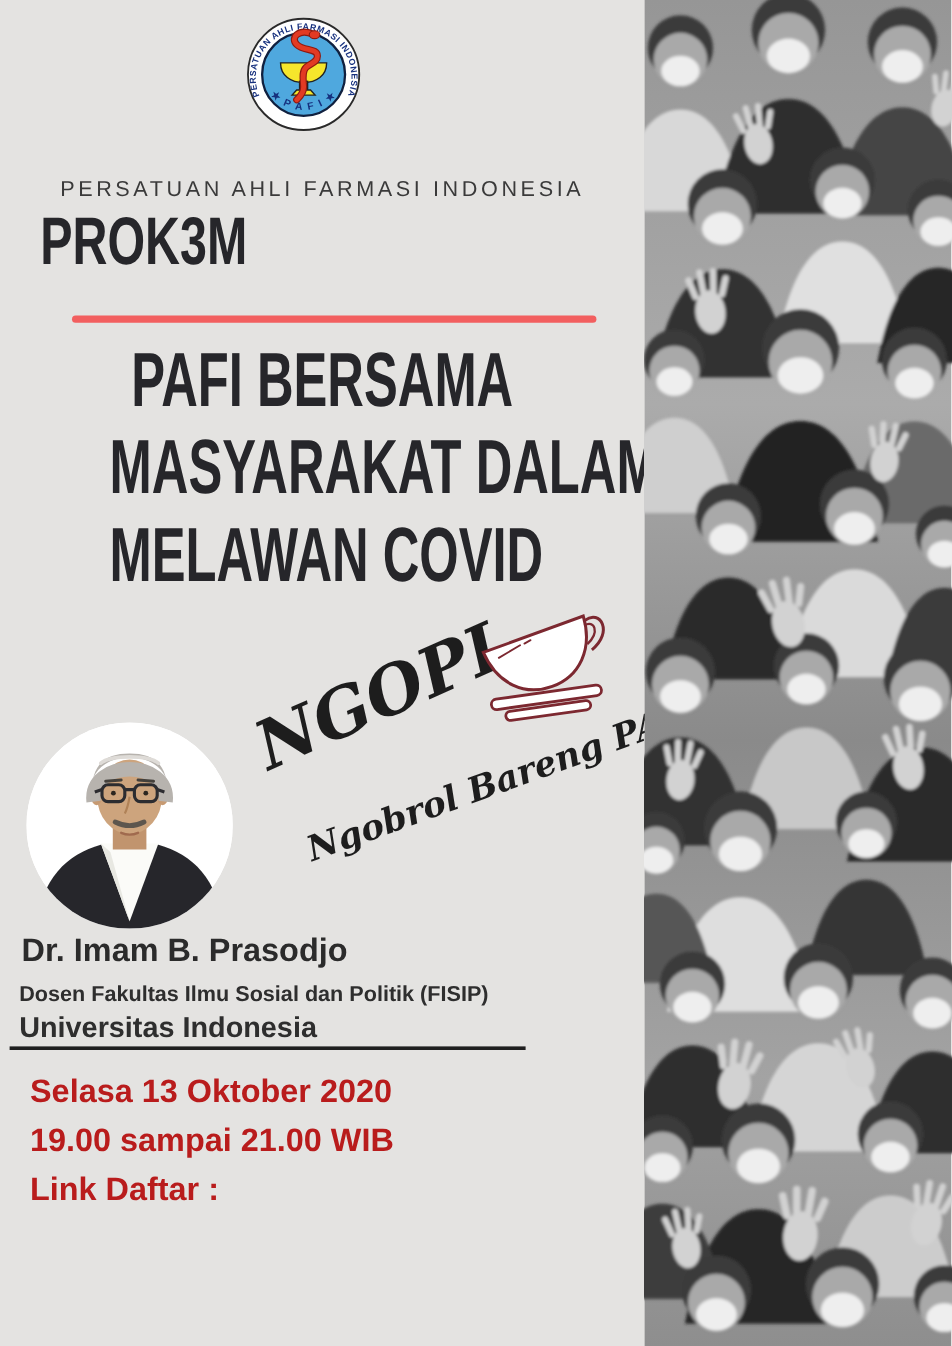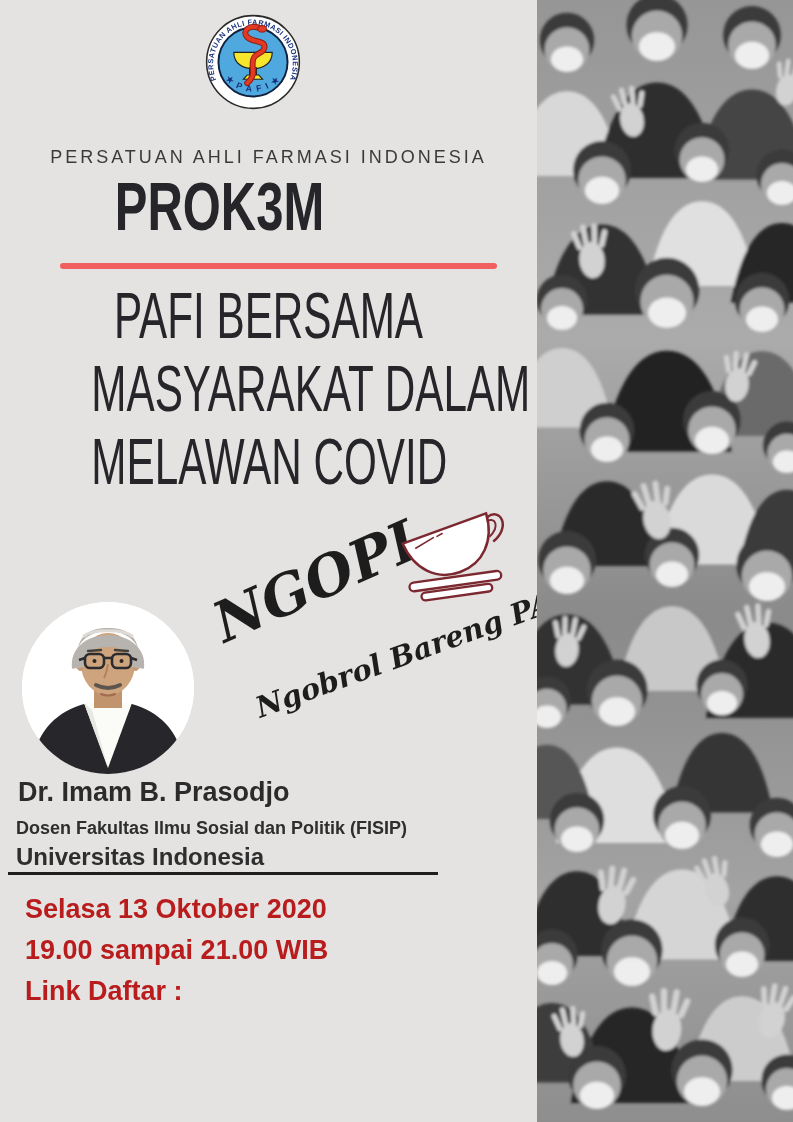--- a/index.html
+++ b/index.html
@@ -11,27 +11,27 @@
   }
   .abs{position:absolute;}
   
   .logo{left:205px; top:14px; width:96px; height:96px;}
   .org-line{
     top:147px; left:0; width:537px; text-align:center;
     font-size:18px; letter-spacing:3px; color:#3a3a3a; font-weight:400;
     white-space:nowrap;
   }
   .prok3m{
-    top:176px; left:0; width:438px; text-align:center;
-    font-size:68px; font-weight:bold; line-height:0.9; color:#26262a;
+    top:176px; left:0; width:438px; text-align:left;
+    font-size:56px; font-weight:bold; line-height:0.9; color:#26262a;
   }
   .prok3m span{display:inline-block; transform:scaleX(0.72); transform-origin:center;}
   .red-rule{top:263px; left:60px; width:437px; height:6px; background:#f25f5f; border-radius:3px;}
   
-  .headline{top:280px; left:0; width:537px; text-align:center; font-weight:normal; color:#26262a;}
+  .headline{top:280px; left:0; width:537px; text-align:center; font-weight:bold; color:#26262a;}
   .hl-line{font-size:64px; line-height:73px; transform:scaleX(0.66); transform-origin:center; white-space:nowrap;}
   
   .script{font-family:"DejaVu Serif", serif; font-style:italic; font-weight:bold; color:#1d1d1d;}
   .ngopi-main{left:200px; top:548px; width:230px; text-align:center; font-size:56px; transform:rotate(-24deg);}
   .ngopi-sub{left:248px; top:642px; width:290px; text-align:center; font-size:29px; transform:rotate(-20deg); white-space:nowrap;}
   .cup{left:393px; top:506px; width:118px; height:106px;}
   
   .portrait{left:22px; top:602px; width:172px; height:172px; border-radius:50%; overflow:hidden; background:#ffffff;}
   .speaker-name{left:18px; top:777px; font-size:27px; font-weight:bold; color:#2b2b2b;}
   .speaker-role1{left:16px; top:818px; font-size:18px; font-weight:bold; color:#2e2e2e;}

